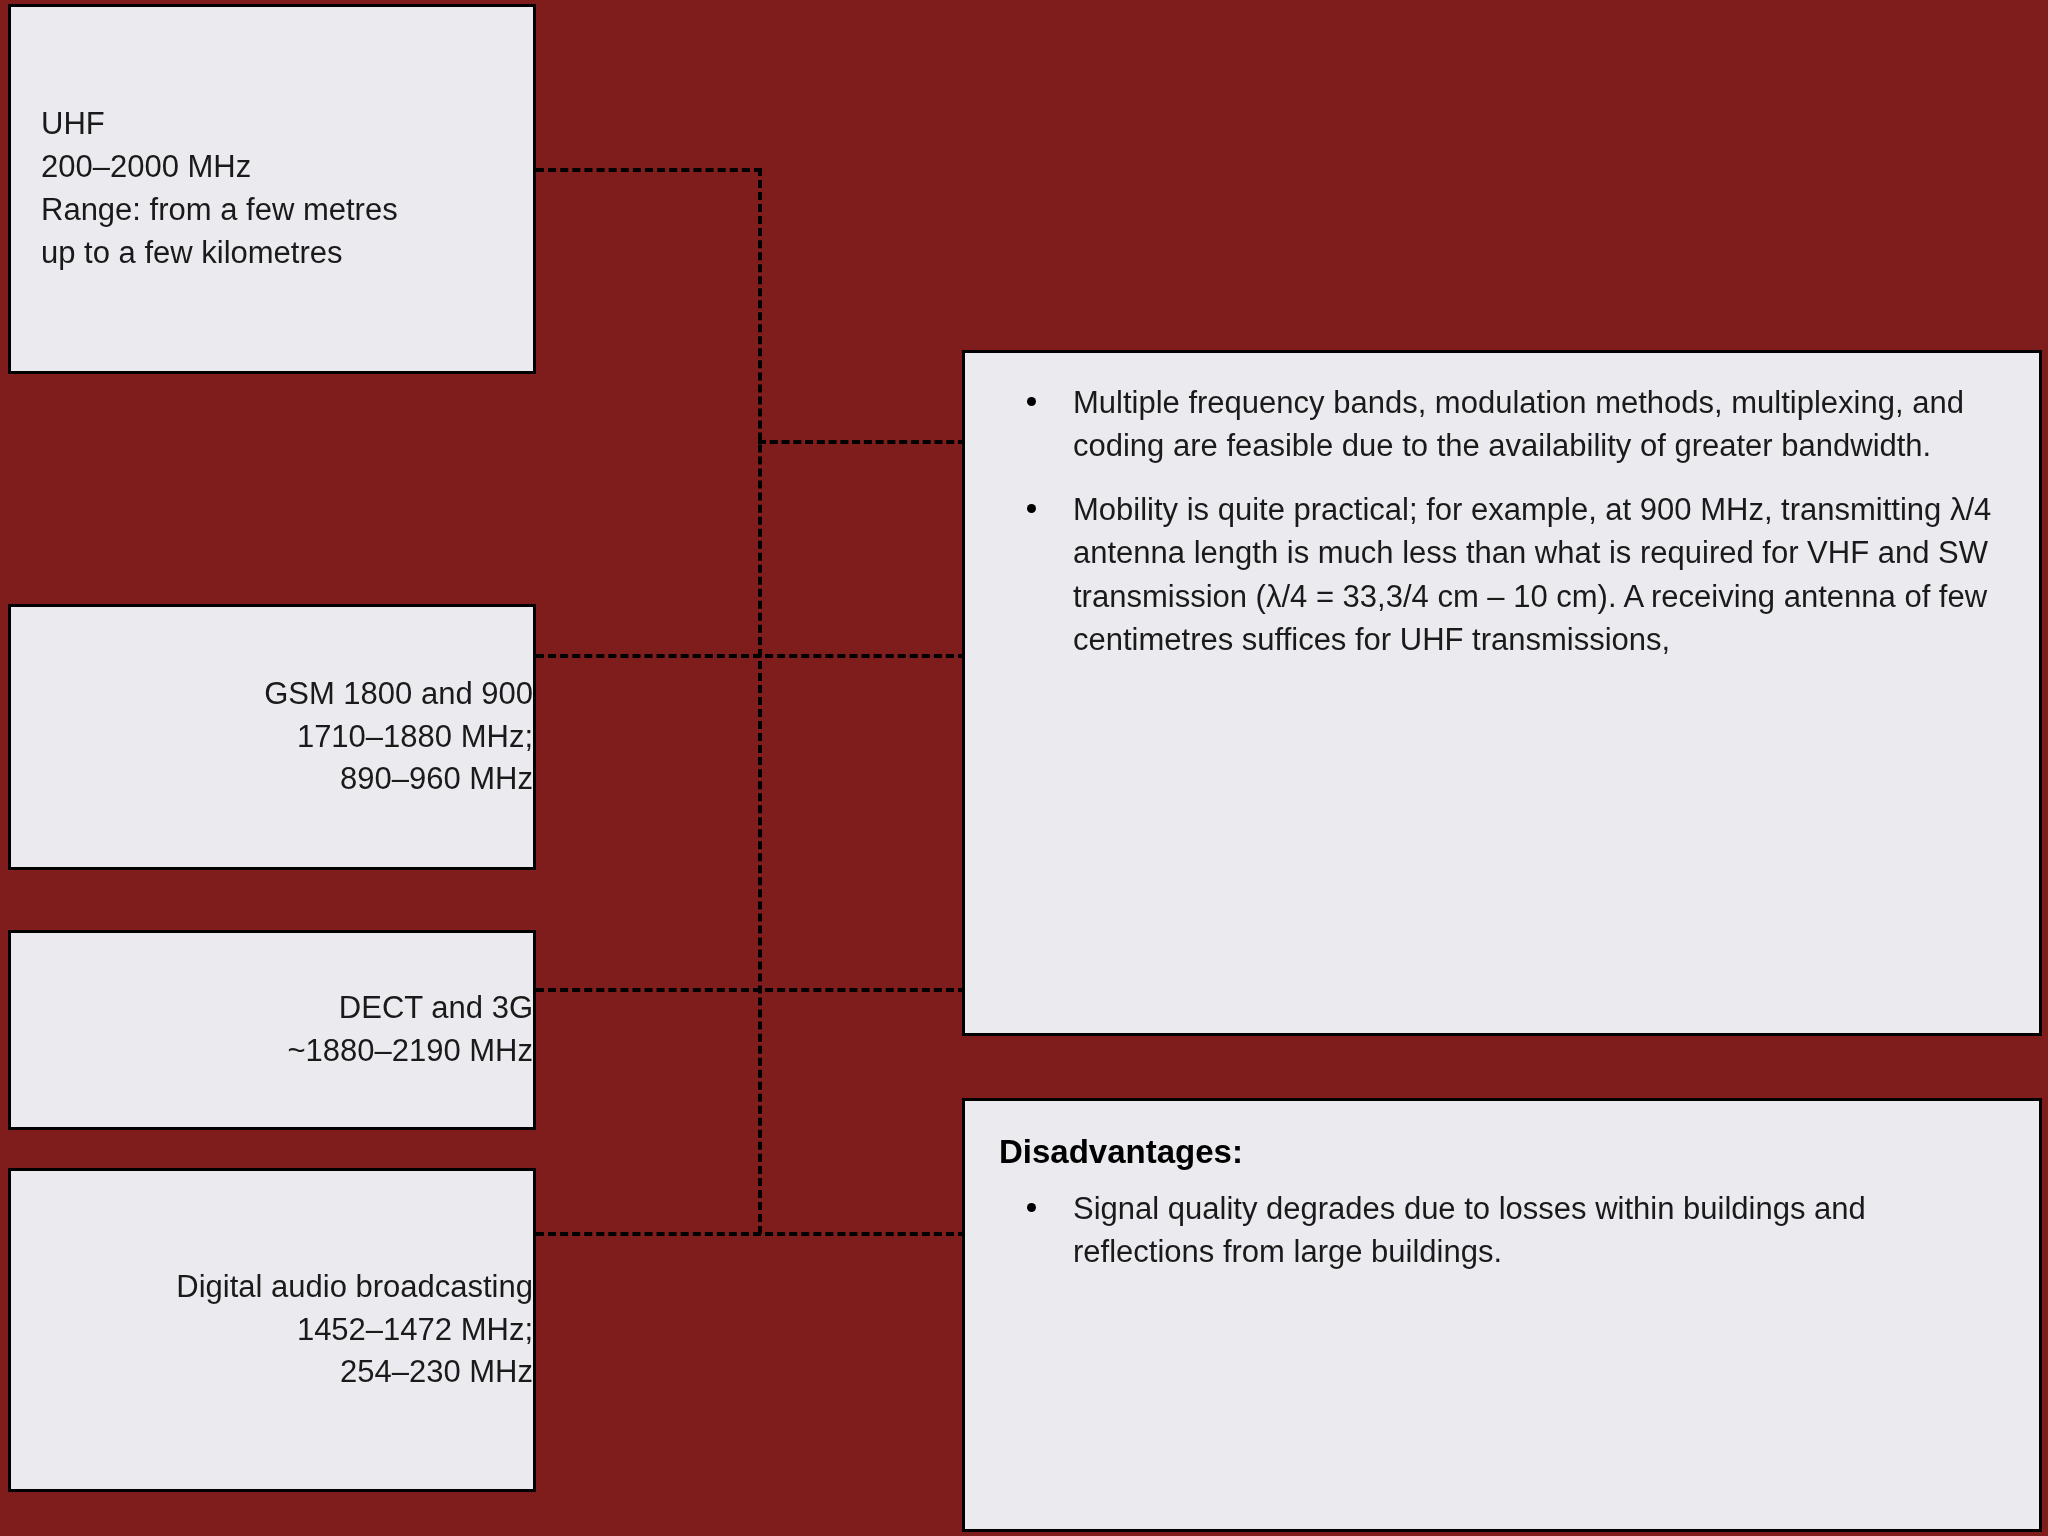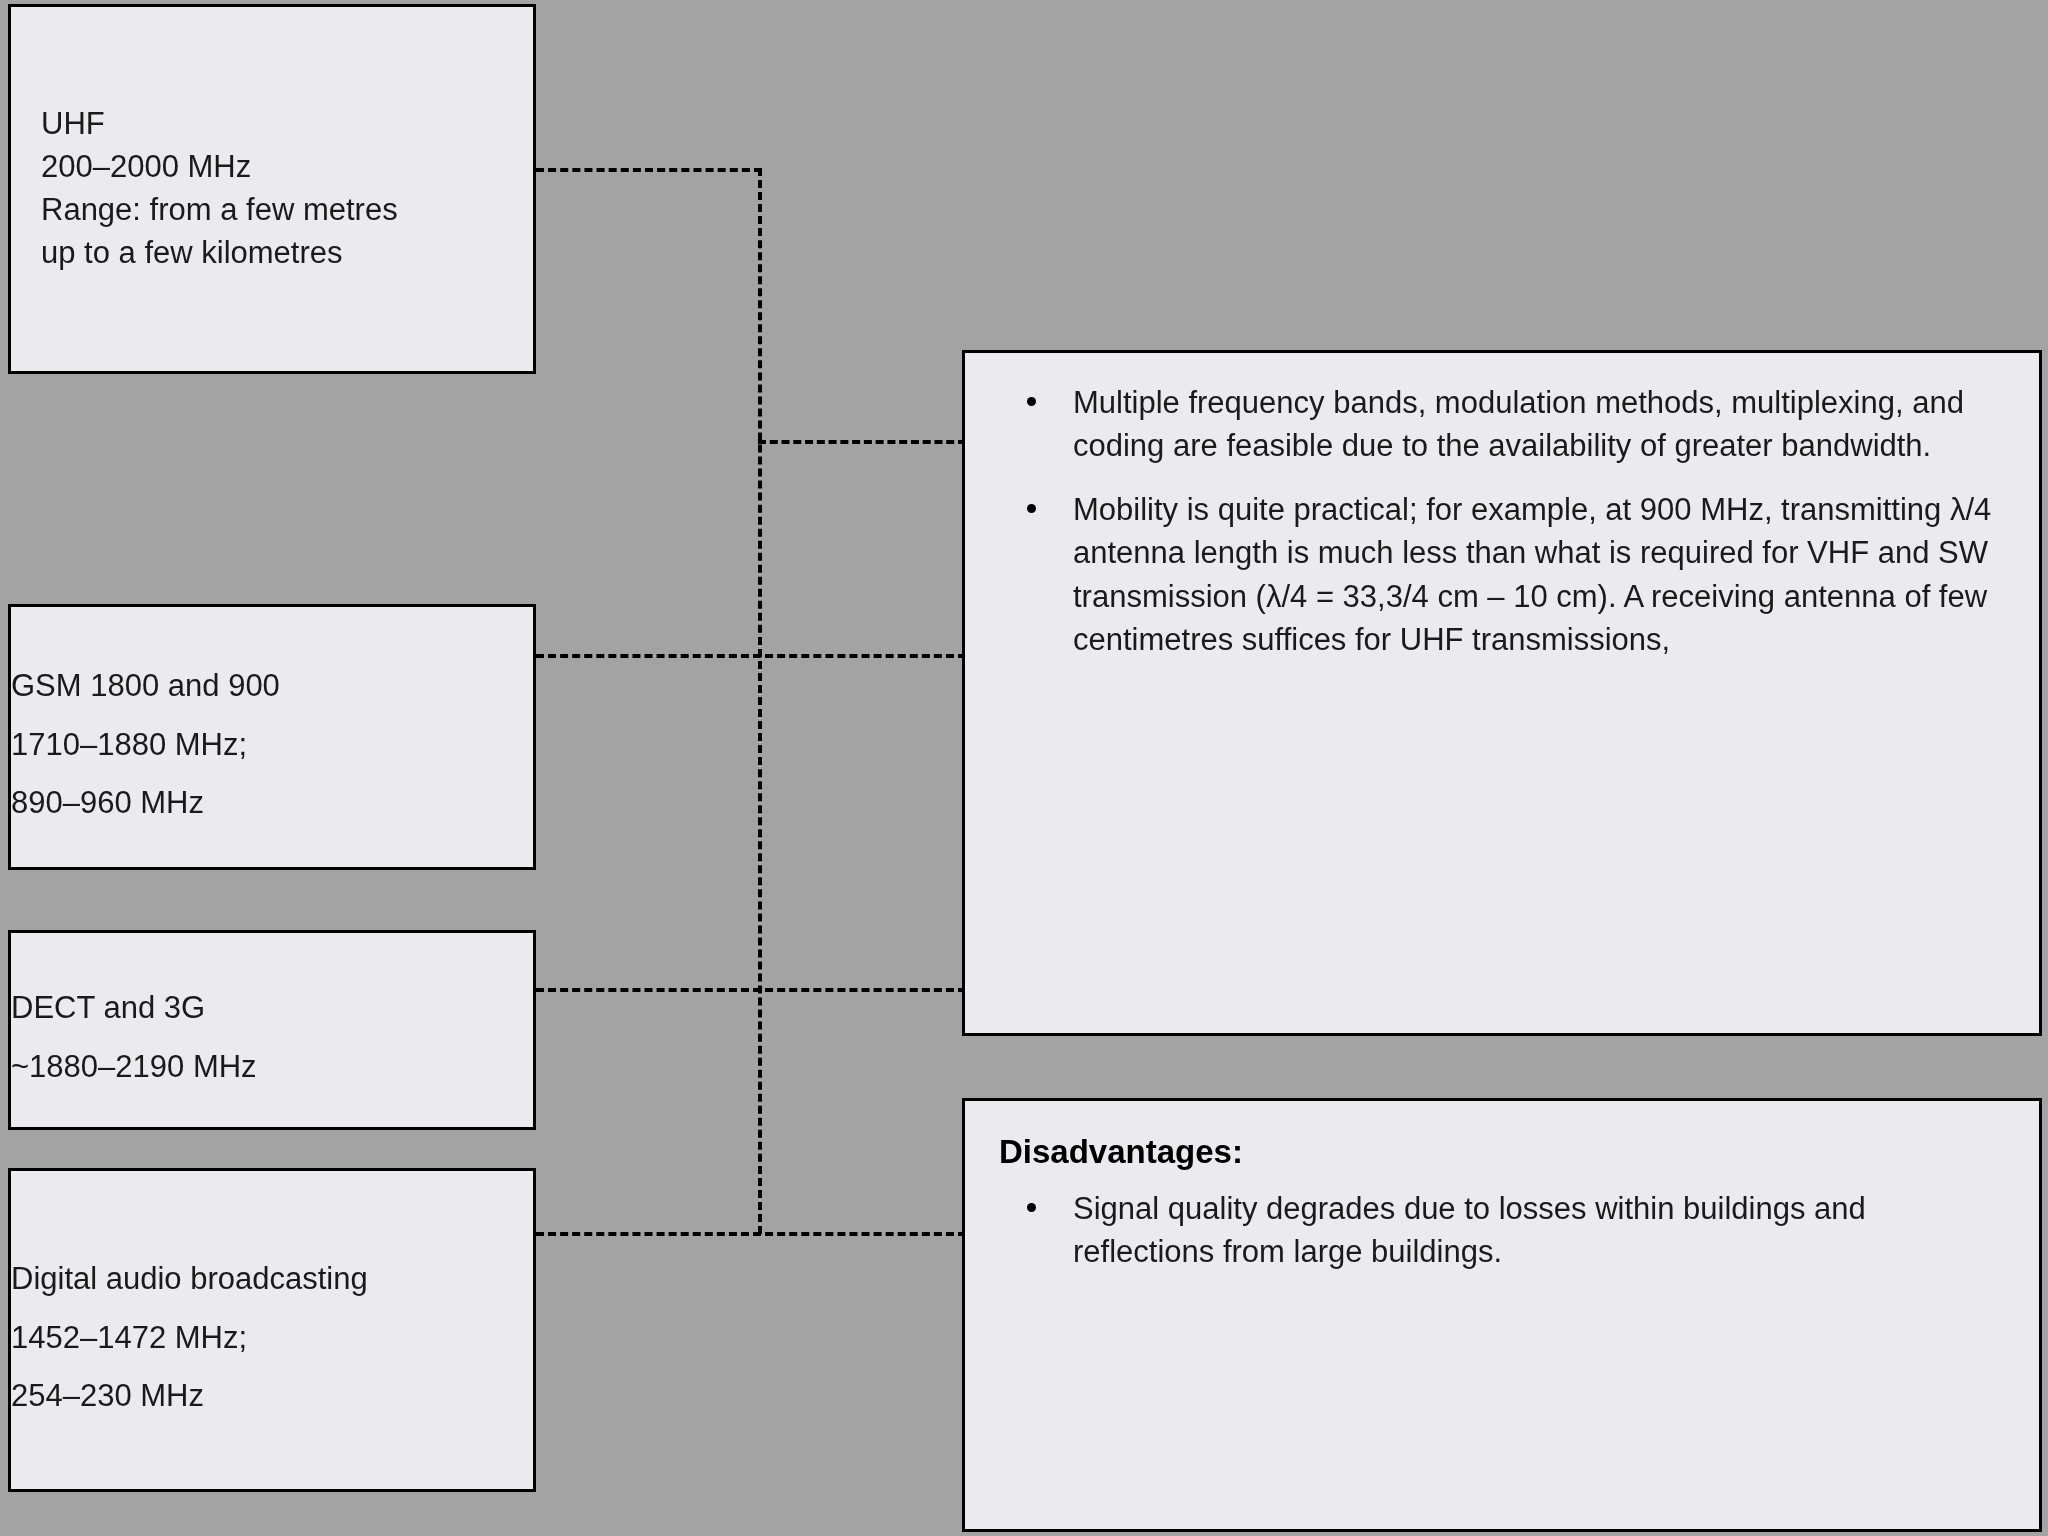--- a/index.html
+++ b/index.html
@@ -10,21 +10,21 @@
     width: 2048px;
     height: 1536px;
     background: #fcf7c4;
     font-family: "Liberation Sans", sans-serif;
     overflow: hidden;
   }
   #canvas {
     position: relative;
     width: 2048px;
     height: 1536px;
-    background: #a3a3a3;
+    background: #7f1d1d;
   }
 
   
   .box {
     position: absolute;
     background: #ebebef;
     border: 3px solid #000000;
     box-sizing: border-box;
     color: #1a1a1a;
   }
@@ -38,22 +38,21 @@
   .band-line {
     font-size: 31px;
     line-height: 1.38;
     white-space: nowrap;
   }
   .band-box.left-aligned .band-line {
     padding-left: 30px;
     text-align: left;
   }
   .band-box.centered .band-line {
-    text-align: left;
-    margin-top: 16px;
+    text-align: right;
   }
 
   
   #box-uhf      { left: 8px;  top: 4px;    width: 528px; height: 370px; }
   #box-gsm      { left: 8px;  top: 604px;  width: 528px; height: 266px; }
   #box-dect     { left: 8px;  top: 930px;  width: 528px; height: 200px; }
   #box-dab      { left: 8px;  top: 1168px; width: 528px; height: 324px; }
 
   
   #box-advantages    { left: 962px; top: 350px;  width: 1080px; height: 686px; }

